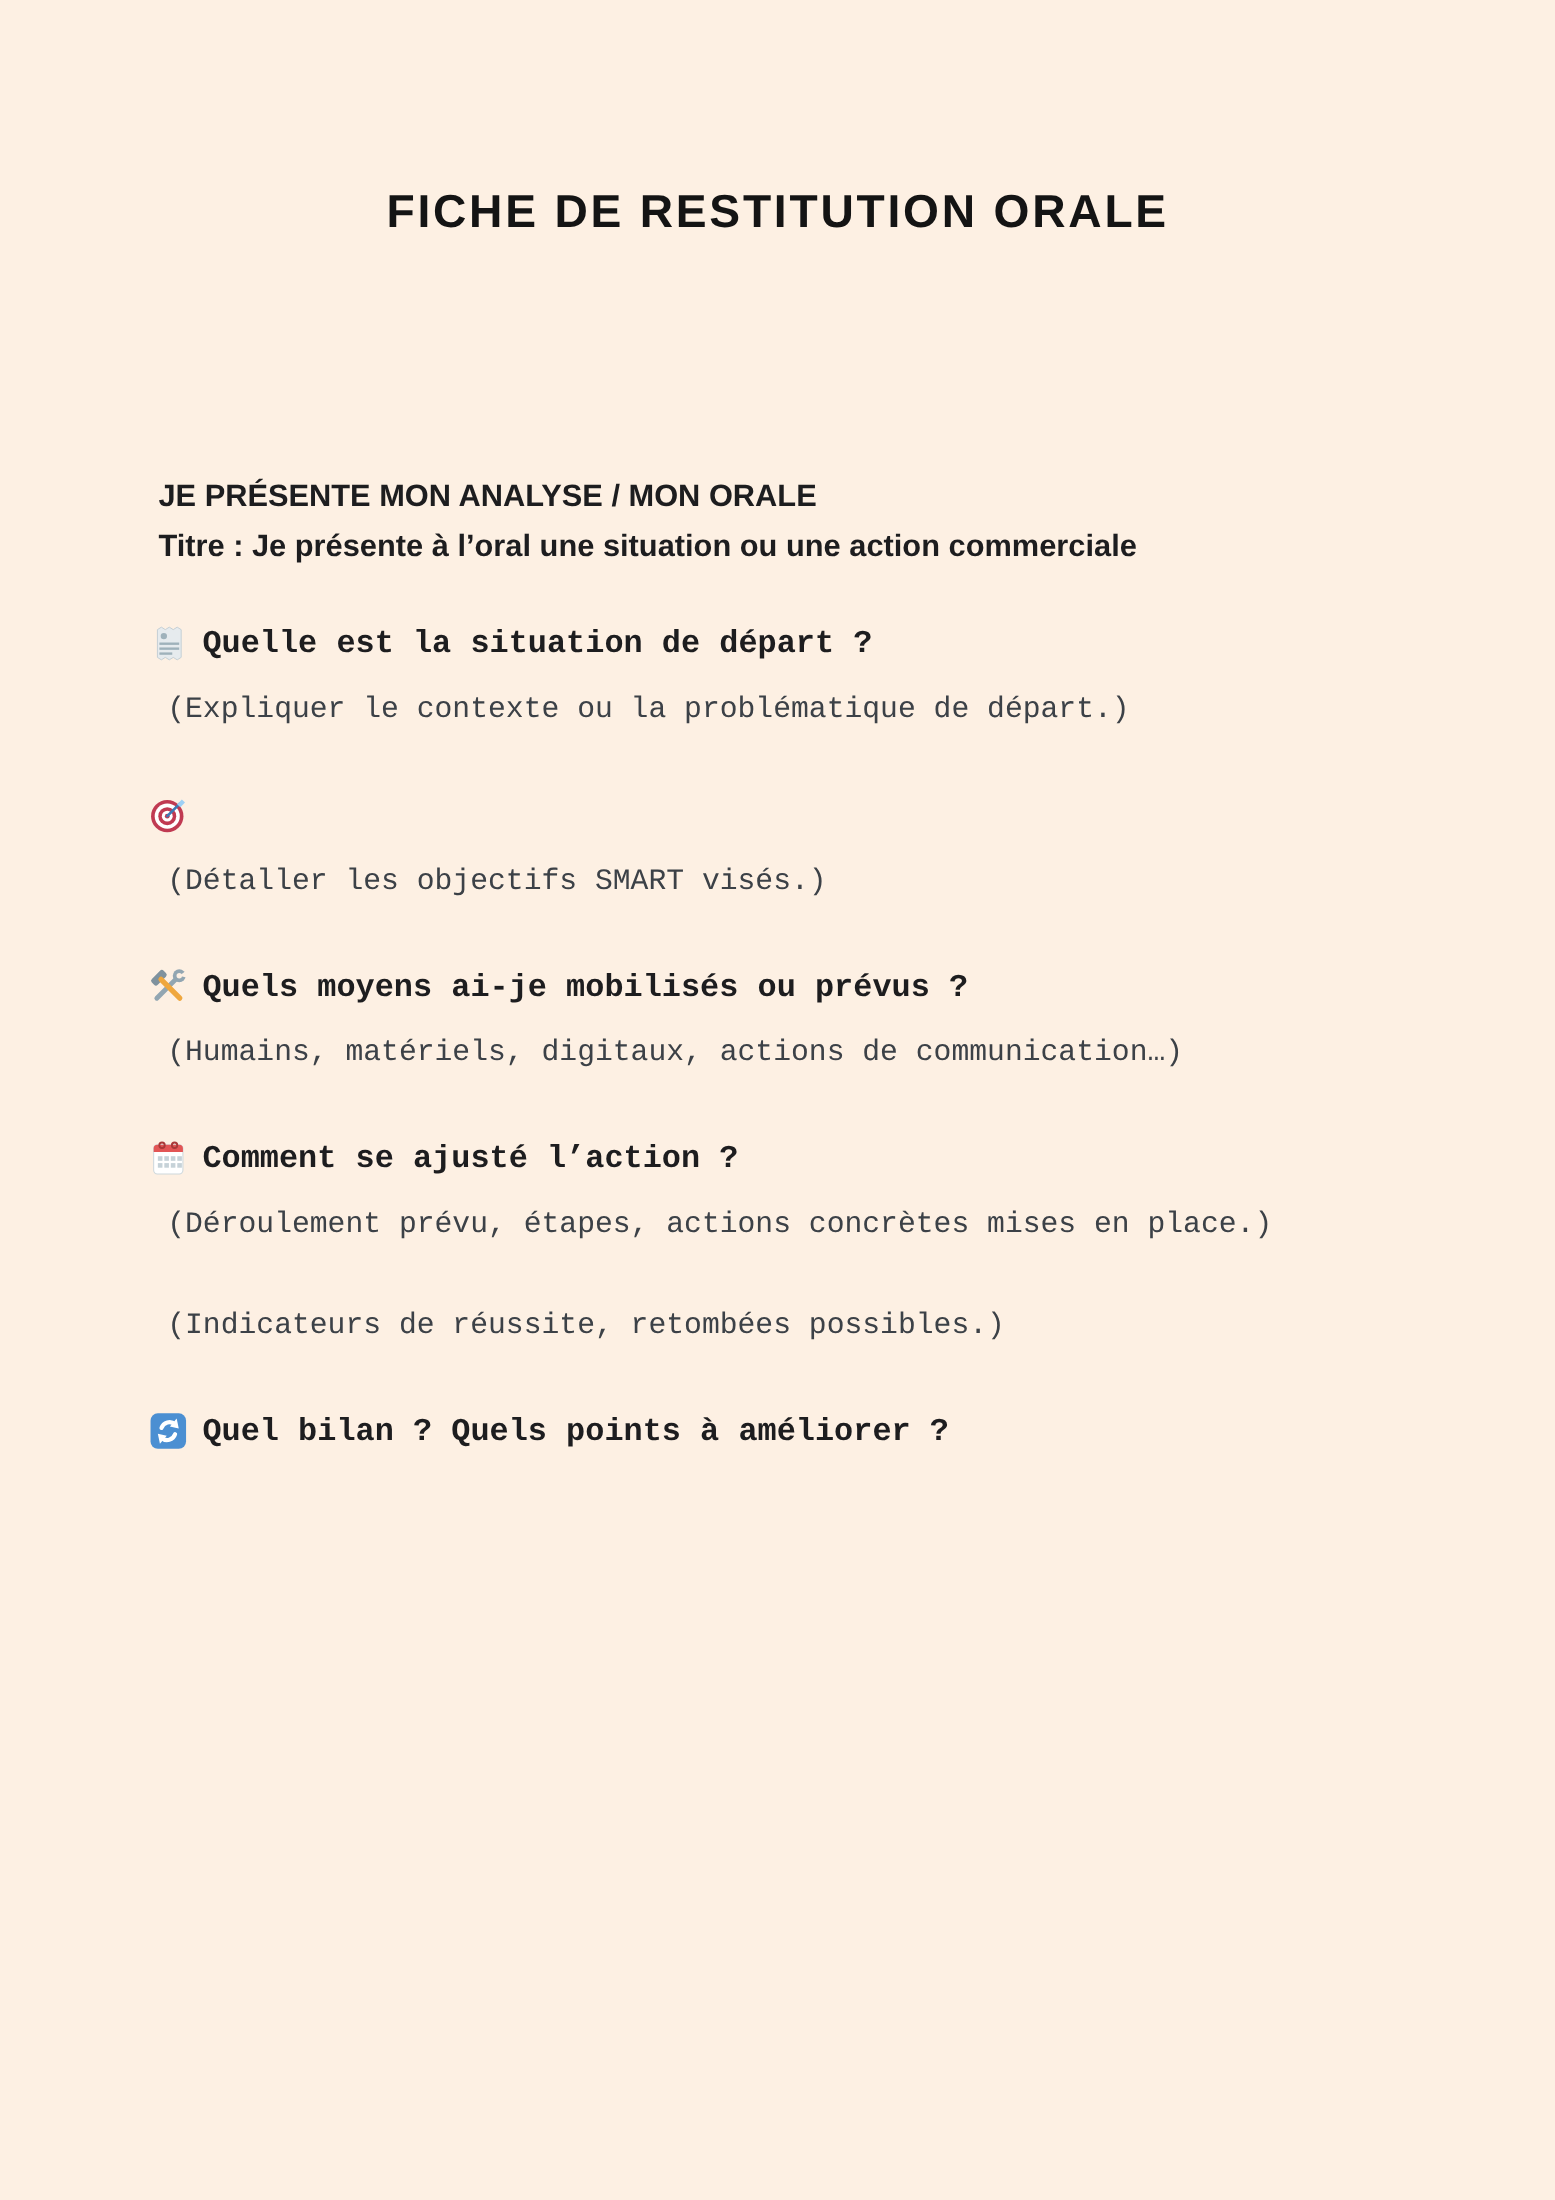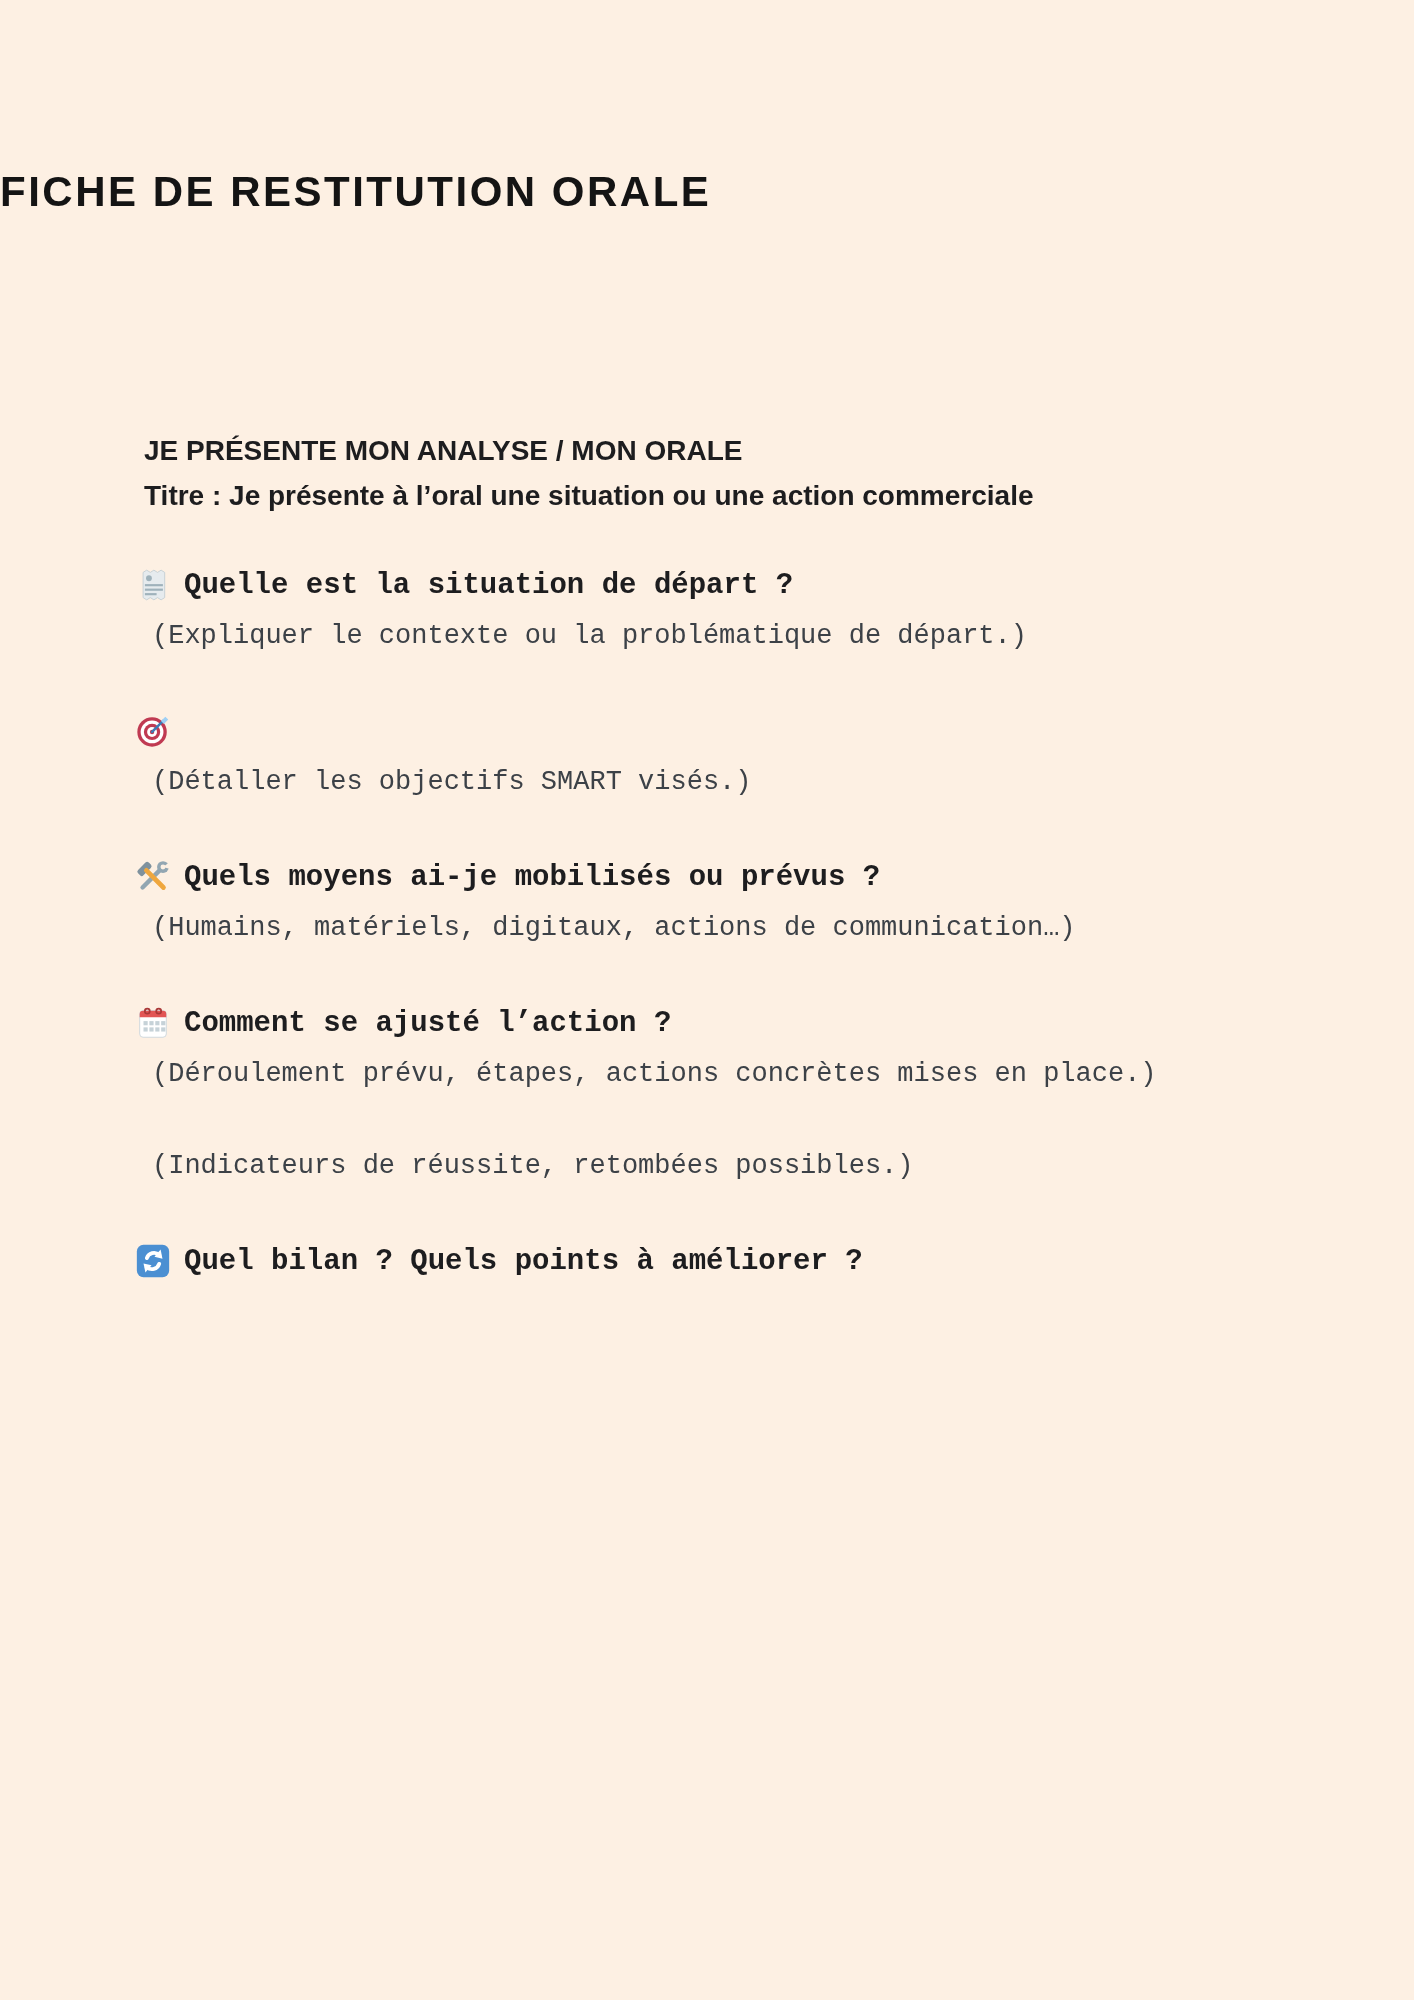--- a/index.html
+++ b/index.html
@@ -12,21 +12,21 @@
     width: 1414px;
     height: 2000px;
     background: #fdf0e3;
     font-family: "Liberation Sans", sans-serif;
     color: #1d1d1f;
     overflow: hidden;
   }
   .title {
     margin: 0;
     padding-top: 168px;
-    text-align: left;
+    text-align: center;
     font-size: 42px;
     line-height: 1.15;
     font-weight: 700;
     letter-spacing: 2.5px;
     color: #141414;
   }
   .intro {
     margin-top: 212px;
     margin-left: 144px;
     margin-right: 120px;
@@ -56,21 +56,21 @@
   .icon {
     display: inline-flex;
     width: 38px;
     height: 40px;
     flex: 0 0 auto;
     align-items: center;
     justify-content: center;
   }
   .icon svg { display: block; }
   .section-note {
-    margin-top: 8px;
+    margin-top: 18px;
     padding-left: 18px;
     font-size: 27px;
     line-height: 40px;
     font-weight: 400;
     color: #3c4147;
   }
 </style>
 </head>
 <body>
 

